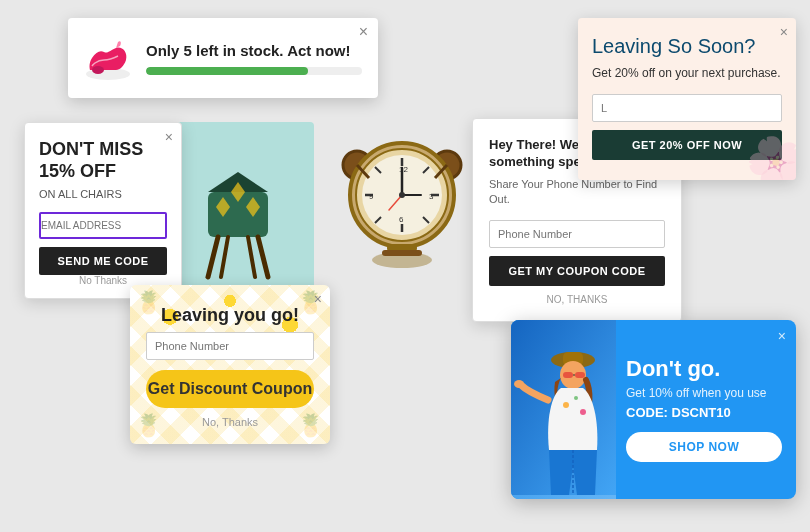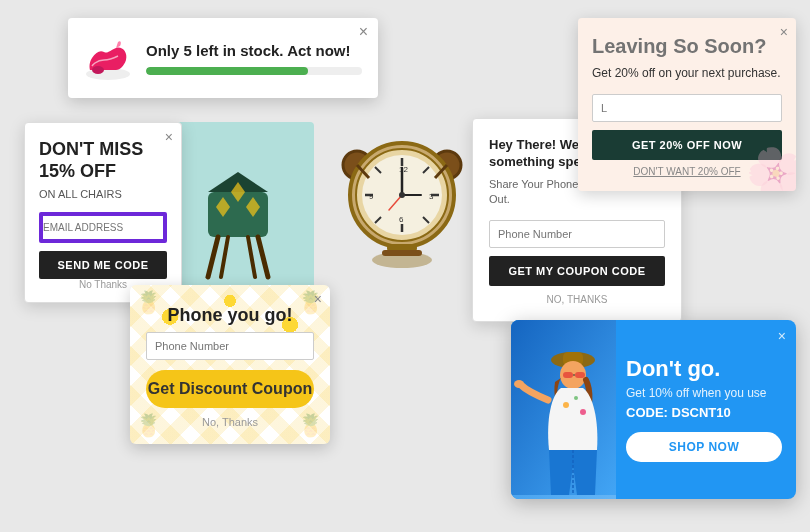--- a/index.html
+++ b/index.html
@@ -82,21 +82,21 @@
       margin-bottom: 6px;
     }
     .popup-miss .miss-subtitle {
       font-size: 11px;
       color: #555;
       margin-bottom: 12px;
       text-transform: uppercase;
     }
     .popup-miss input {
       width: 100%;
-      border: 4px solid #6d28d9;
+      border: 2px solid #6d28d9;
       border-radius: 2px;
       padding: 6px 0;
       font-size: 10px;
       color: #aaa;
       margin-bottom: 8px;
       outline: none;
     }
     .popup-miss .send-btn {
       width: 100%;
       background: #222;
@@ -203,22 +203,22 @@
       right: 14px;
       width: 218px;
       background: #fdf0e8;
       border-radius: 4px;
       box-shadow: 0 4px 16px rgba(0,0,0,0.18);
       padding: 16px 14px 14px 14px;
       overflow: hidden;
     }
     .popup-leaving .leaving-title {
       font-size: 20px;
-      font-weight: 700;
-      color: #737373;
+      font-weight: 400;
+      color: #0c4a6e;
       margin-bottom: 6px;
       line-height: 1.2;
     }
     .popup-leaving .leaving-sub {
       font-size: 12px;
       color: #333;
       margin-bottom: 12px;
       line-height: 1.5;
     }
     .popup-leaving input {
@@ -575,35 +575,34 @@
   <button class="coupon-btn">GET MY COUPON CODE</button>
   <span class="no-thanks">NO, THANKS</span>
 </div>
 
 <div class="popup-leaving" style="position:absolute;">
   <button class="close-btn">×</button>
   <div class="leaving-title">Leaving So Soon?</div>
   <div class="leaving-sub">Get 20% off on your next purchase.</div>
   <input type="text" placeholder="L" style="">
   <button class="get-btn">GET 20% OFF NOW</button>
-  <span class="dont-want">DON'T WANT 20% OFF</span>
   
   <div class="flower-decor">🌸</div>
 </div>
 
 <div class="popup-beforego">
   <div class="pineapple-bg"></div>
 
   <span class="bg-pineapple" style="top:5px;left:5px;">🍍</span>
   <span class="bg-pineapple" style="top:5px;right:5px;">🍍</span>
   <span class="bg-pineapple" style="bottom:5px;left:5px;">🍍</span>
   <span class="bg-pineapple" style="bottom:5px;right:5px;">🍍</span>
   <button class="close-btn">×</button>
   <div class="content">
-    <div class="bgo-title">Phone you go!</div>
+    <div class="bgo-title">Leaving you go!</div>
     <input type="text" placeholder="Phone Number" style="">
     <button class="discount-btn">Get Discount Coupon</button>
     <span class="no-thanks">No, Thanks</span>
   </div>
 </div>
 
 <div class="popup-dontgo">
   <div class="woman-side">
     
     <svg viewBox="0 0 105 175" width="105" height="175">

